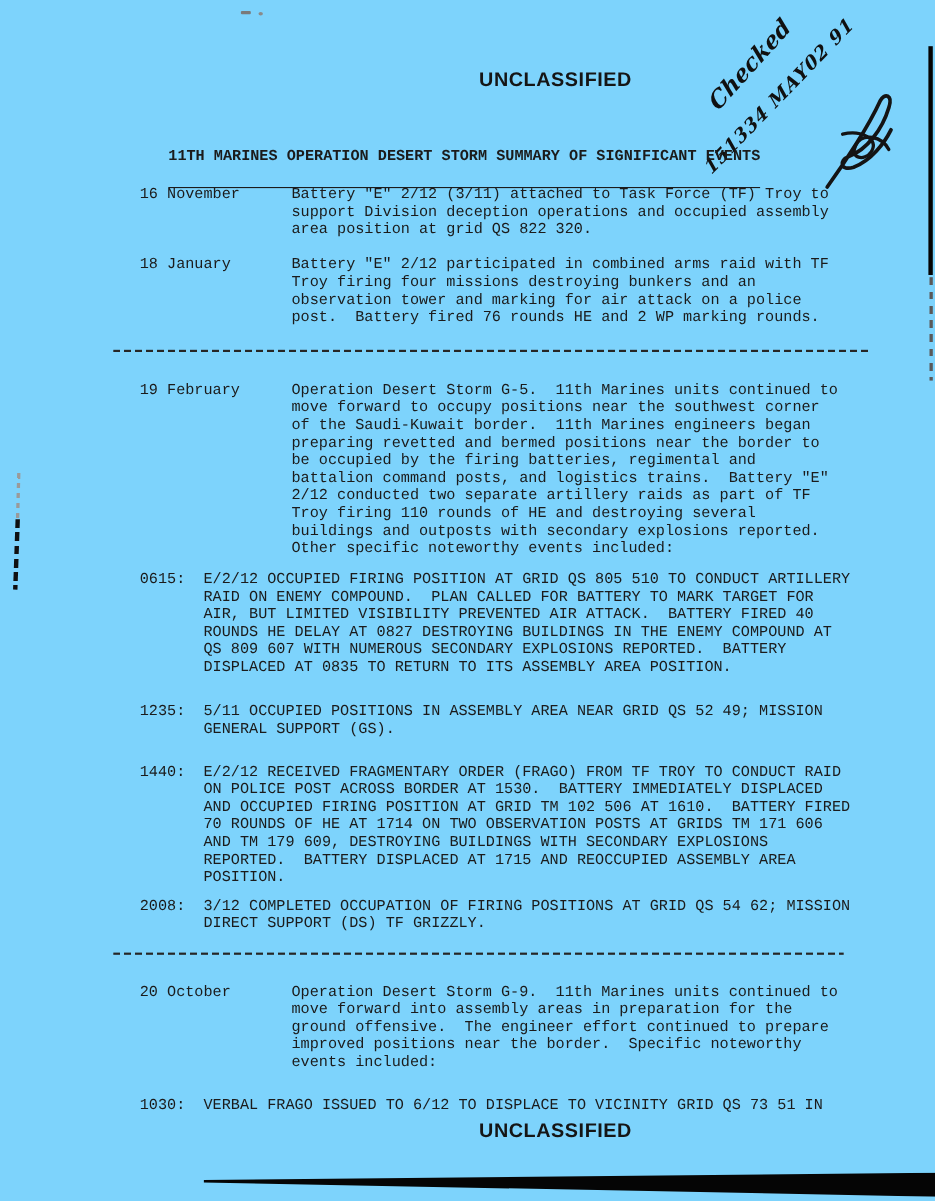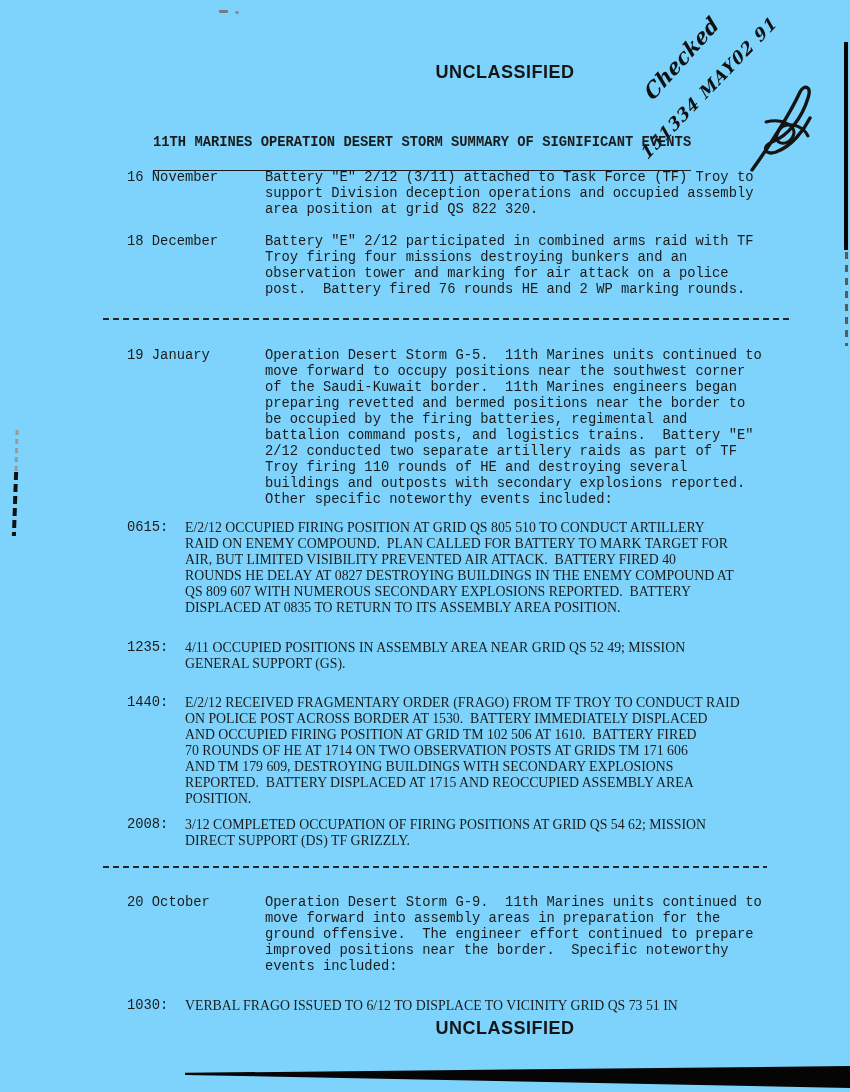--- a/index.html
+++ b/index.html
@@ -20,21 +20,21 @@
   .doc-title {
     position:absolute; left:153px; top:135px;
     font-size:13.8px; font-weight:bold; letter-spacing:0;
     border-bottom:1.6px solid #1b1b1b; padding-bottom:20px;
     white-space:pre;
   }
   .entry { position:absolute; left:0; width:850px; font-size:13.8px; line-height:16px; }
   .entry-label { position:absolute; left:127px; top:0; white-space:pre; }
   .entry-body { position:absolute; top:0; white-space:pre-wrap; }
   .entry.date .entry-body { left:265px; width:520px; }
-  .entry.time .entry-body { left:185px; width:610px;font-family:Liberation Serif, serif; }
+  .entry.time .entry-body { left:185px; width:610px; }
   .separator {
     position:absolute; left:103px; height:2px;
     background:repeating-linear-gradient(90deg,#262626 0px,#262626 6px,transparent 6px,transparent 10px);
   }
   .hand {
     position:absolute; font-family:"DejaVu Serif",serif; font-style:italic;
     color:#101010; white-space:pre; transform-origin:0 100%;
   }
   .hand.line1 { left:656px; top:80px;  font-size:21px; font-weight:bold; transform:rotate(-48deg) skewX(-6deg); }
   .hand.line2 { left:650px; top:143px; font-size:17px; font-weight:bold; letter-spacing:1px; transform:rotate(-46deg) skewX(-6deg); }
@@ -72,31 +72,31 @@
   <div class="doc-title">11TH MARINES OPERATION DESERT STORM SUMMARY OF SIGNIFICANT EVENTS</div>
 
   <div class="entry date" style="top:170px">
     <span class="entry-label">16 November</span>
     <div class="entry-body">Battery "E" 2/12 (3/11) attached to Task Force (TF) Troy to
 support Division deception operations and occupied assembly
 area position at grid QS 822 320.</div>
   </div>
 
   <div class="entry date" style="top:234px">
-    <span class="entry-label">18 December</span>
+    <span class="entry-label">18 January</span>
     <div class="entry-body">Battery "E" 2/12 participated in combined arms raid with TF
 Troy firing four missions destroying bunkers and an
 observation tower and marking for air attack on a police
 post.  Battery fired 76 rounds HE and 2 WP marking rounds.</div>
   </div>
 
   <div class="separator" style="top:318px; width:688px"></div>
 
   <div class="entry date" style="top:348px">
-    <span class="entry-label">19 January</span>
+    <span class="entry-label">19 February</span>
     <div class="entry-body">Operation Desert Storm G-5.  11th Marines units continued to
 move forward to occupy positions near the southwest corner
 of the Saudi-Kuwait border.  11th Marines engineers began
 preparing revetted and bermed positions near the border to
 be occupied by the firing batteries, regimental and
 battalion command posts, and logistics trains.  Battery "E"
 2/12 conducted two separate artillery raids as part of TF
 Troy firing 110 rounds of HE and destroying several
 buildings and outposts with secondary explosions reported.
 Other specific noteworthy events included:</div>
@@ -107,21 +107,21 @@
     <div class="entry-body">E/2/12 OCCUPIED FIRING POSITION AT GRID QS 805 510 TO CONDUCT ARTILLERY
 RAID ON ENEMY COMPOUND.  PLAN CALLED FOR BATTERY TO MARK TARGET FOR
 AIR, BUT LIMITED VISIBILITY PREVENTED AIR ATTACK.  BATTERY FIRED 40
 ROUNDS HE DELAY AT 0827 DESTROYING BUILDINGS IN THE ENEMY COMPOUND AT
 QS 809 607 WITH NUMEROUS SECONDARY EXPLOSIONS REPORTED.  BATTERY
 DISPLACED AT 0835 TO RETURN TO ITS ASSEMBLY AREA POSITION.</div>
   </div>
 
   <div class="entry time" style="top:640px">
     <span class="entry-label">1235:</span>
-    <div class="entry-body">4/11 OCCUPIED POSITIONS IN ASSEMBLY AREA NEAR GRID QS 52 49; MISSION
+    <div class="entry-body">5/11 OCCUPIED POSITIONS IN ASSEMBLY AREA NEAR GRID QS 52 49; MISSION
 GENERAL SUPPORT (GS).</div>
   </div>
 
   <div class="entry time" style="top:695px">
     <span class="entry-label">1440:</span>
     <div class="entry-body">E/2/12 RECEIVED FRAGMENTARY ORDER (FRAGO) FROM TF TROY TO CONDUCT RAID
 ON POLICE POST ACROSS BORDER AT 1530.  BATTERY IMMEDIATELY DISPLACED
 AND OCCUPIED FIRING POSITION AT GRID TM 102 506 AT 1610.  BATTERY FIRED
 70 ROUNDS OF HE AT 1714 ON TWO OBSERVATION POSTS AT GRIDS TM 171 606
 AND TM 179 609, DESTROYING BUILDINGS WITH SECONDARY EXPLOSIONS

